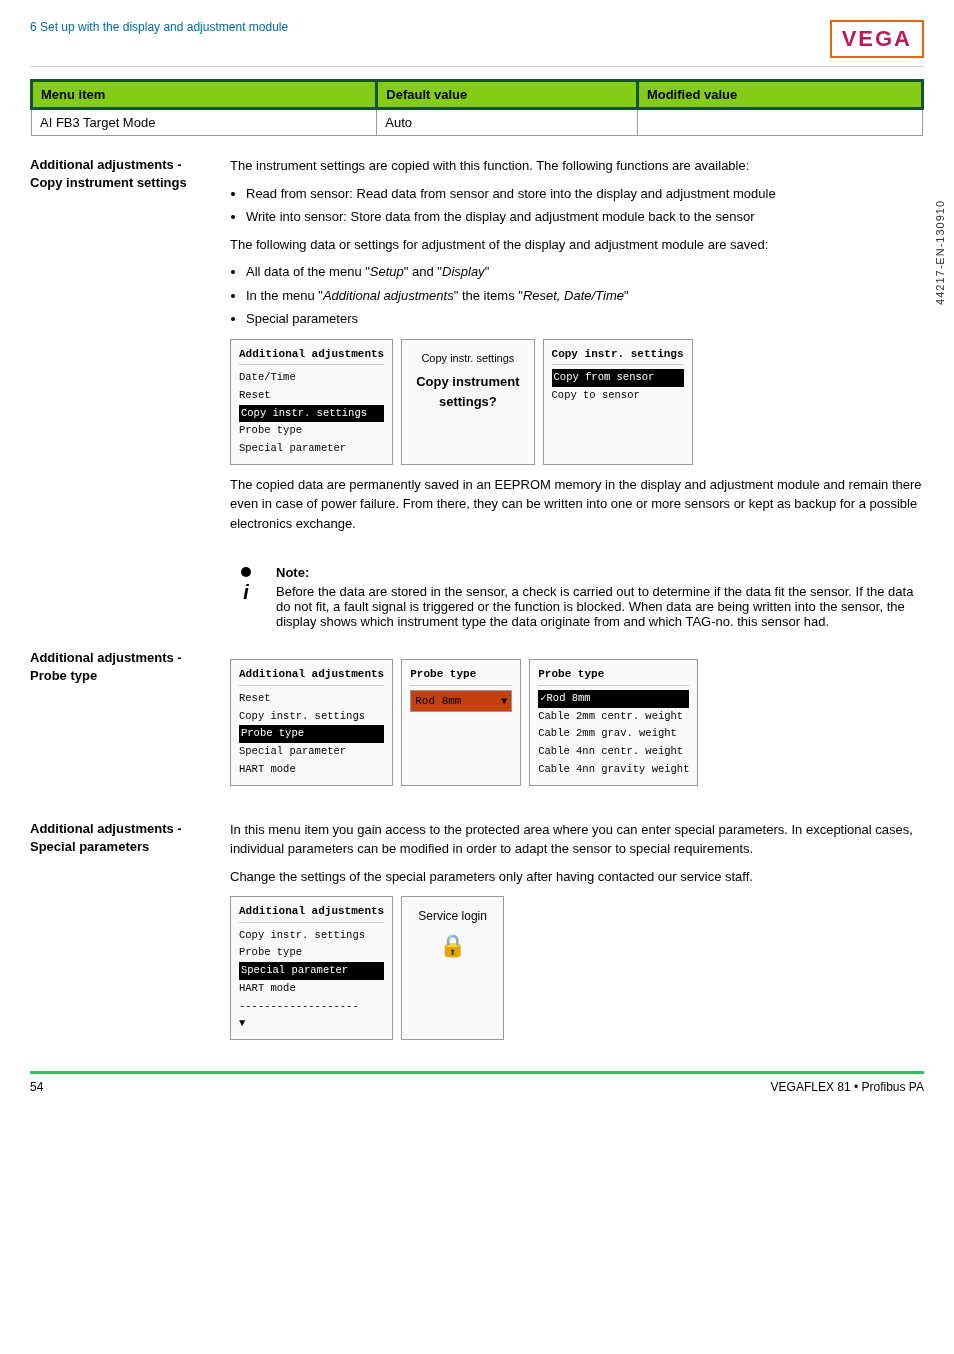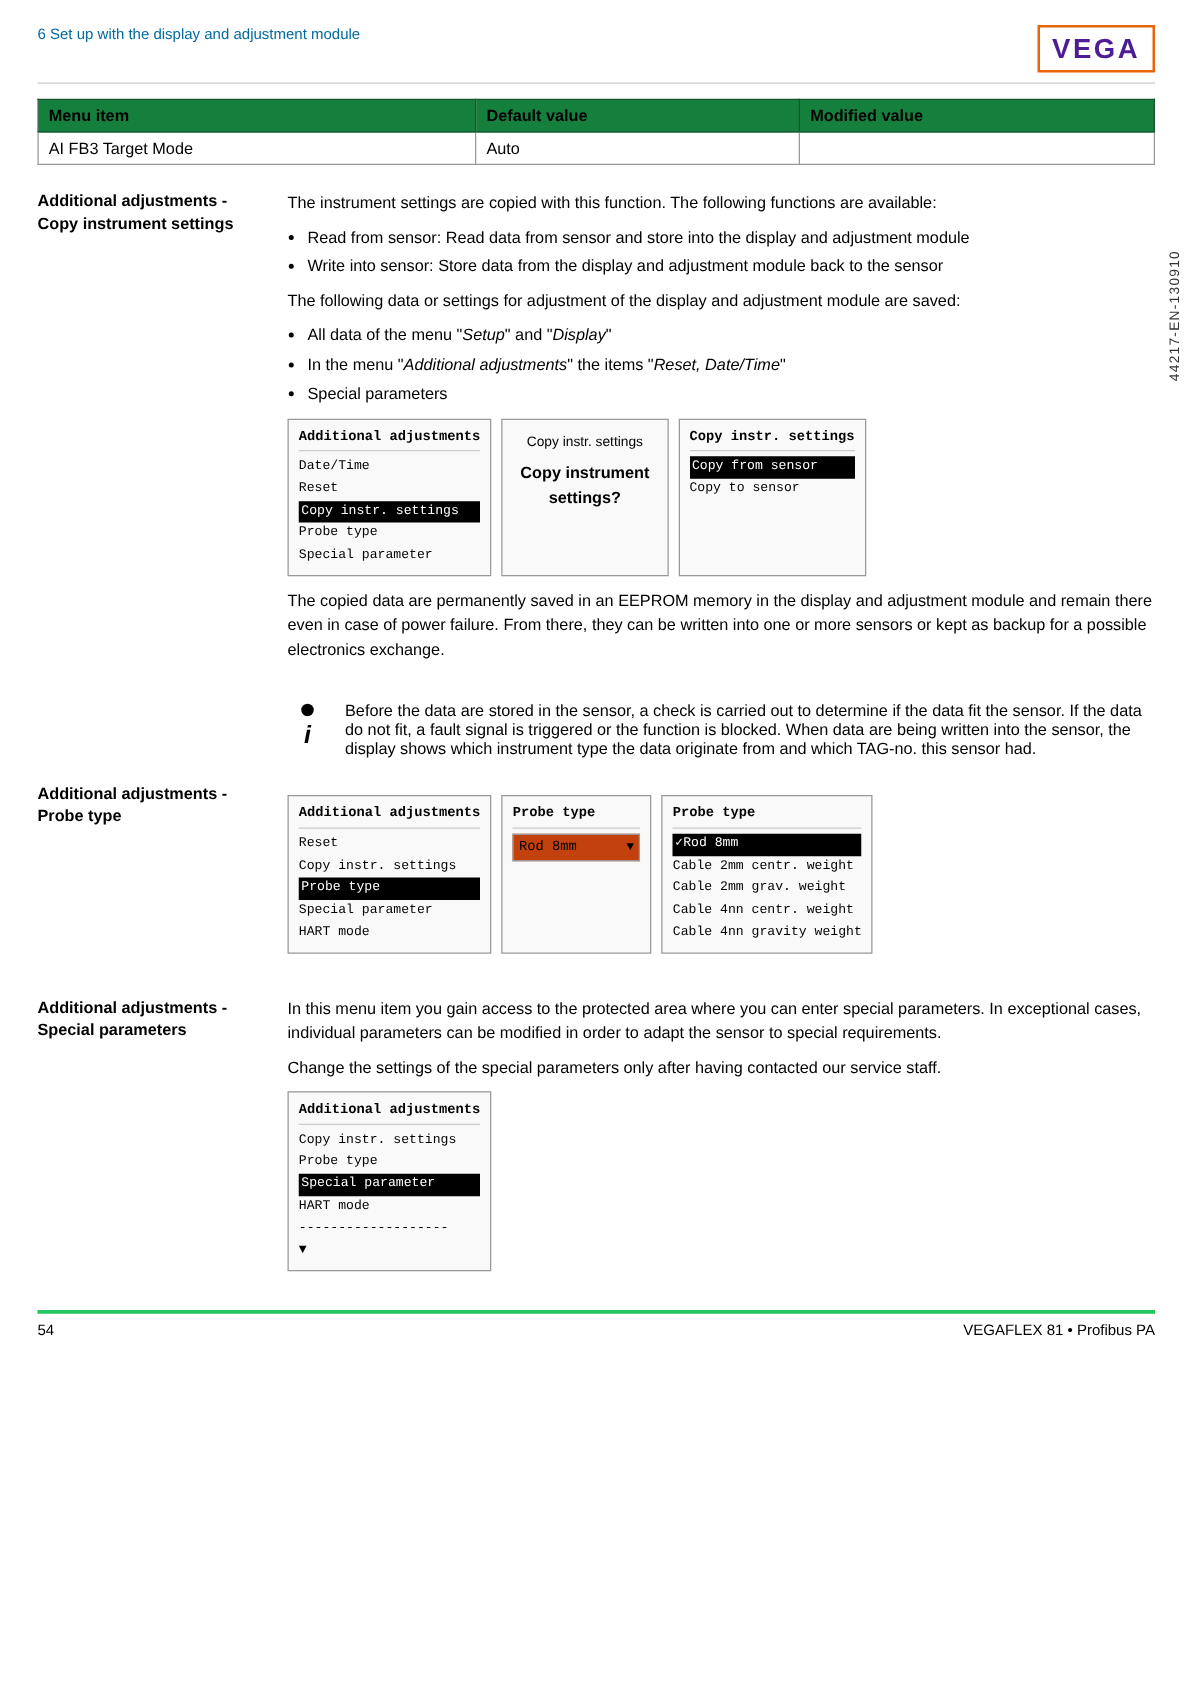--- a/index.html
+++ b/index.html
@@ -31,33 +31,33 @@
     }
     .logo-area {
       display: flex;
       align-items: center;
     }
     .logo-box {
       border: 2px solid #e8650a;
       padding: 4px 10px;
       font-size: 22px;
       font-weight: bold;
-      color: #4c1d95;
+      color: #be185d;
       letter-spacing: 2px;
     }
     
     .data-table {
       width: 100%;
       border-collapse: collapse;
       margin-bottom: 20px;
       font-size: 13px;
     }
     .data-table th {
-      background: #15803d;
-      border: 1px solid #14532d;
+      background: #84cc16;
+      border: 3px solid #14532d;
       padding: 5px 8px;
       text-align: left;
       font-weight: bold;
     }
     .data-table td {
       border: 1px solid #999;
       padding: 5px 8px;
     }
     
     .section {
@@ -289,20 +289,21 @@
       <p>The copied data are permanently saved in an EEPROM memory in the display and adjustment module and remain there even in case of power failure. From there, they can be written into one or more sensors or kept as backup for a possible electronics exchange.</p>
     </div>
   </div>
 
   <div style="display:flex; gap:14px; margin: 8px 0 20px 200px;">
     <div class="note-icon">
       <div class="note-dot"></div>
       <div class="note-i">i</div>
     </div>
     <div class="note-content">
+      <div class="note-title">Note:</div>
       <p>Before the data are stored in the sensor, a check is carried out to determine if the data fit the sensor. If the data do not fit, a fault signal is triggered or the function is blocked. When data are being written into the sensor, the display shows which instrument type the data originate from and which TAG-no. this sensor had.</p>
     </div>
   </div>
 
   <div class="section">
     <div class="section-label">
       <strong>Additional adjustments -<br>Probe type</strong>
     </div>
     <div class="section-content">
 
@@ -345,20 +346,24 @@
       <div class="service-ui-screenshots">
         <div class="ui-box">
           <div class="ui-box-title">Additional adjustments</div>
           <div class="ui-box-item">Copy instr. settings</div>
           <div class="ui-box-item">Probe type</div>
           <div class="ui-box-item highlighted">Special parameter</div>
           <div class="ui-box-item">HART mode</div>
           <div class="ui-box-item">-------------------</div>
           <div class="ui-box-item">▼</div>
         </div>
+        <div class="service-login-box">
+          <div>Service login</div>
+          <div class="service-login-lock">🔒</div>
+        </div>
       </div>
     </div>
   </div>
 
   <div class="right-margin-text">44217-EN-130910</div>
 
   <div class="page-footer">
     <span>54</span>
     <span>VEGAFLEX 81 • Profibus PA</span>
   </div>

